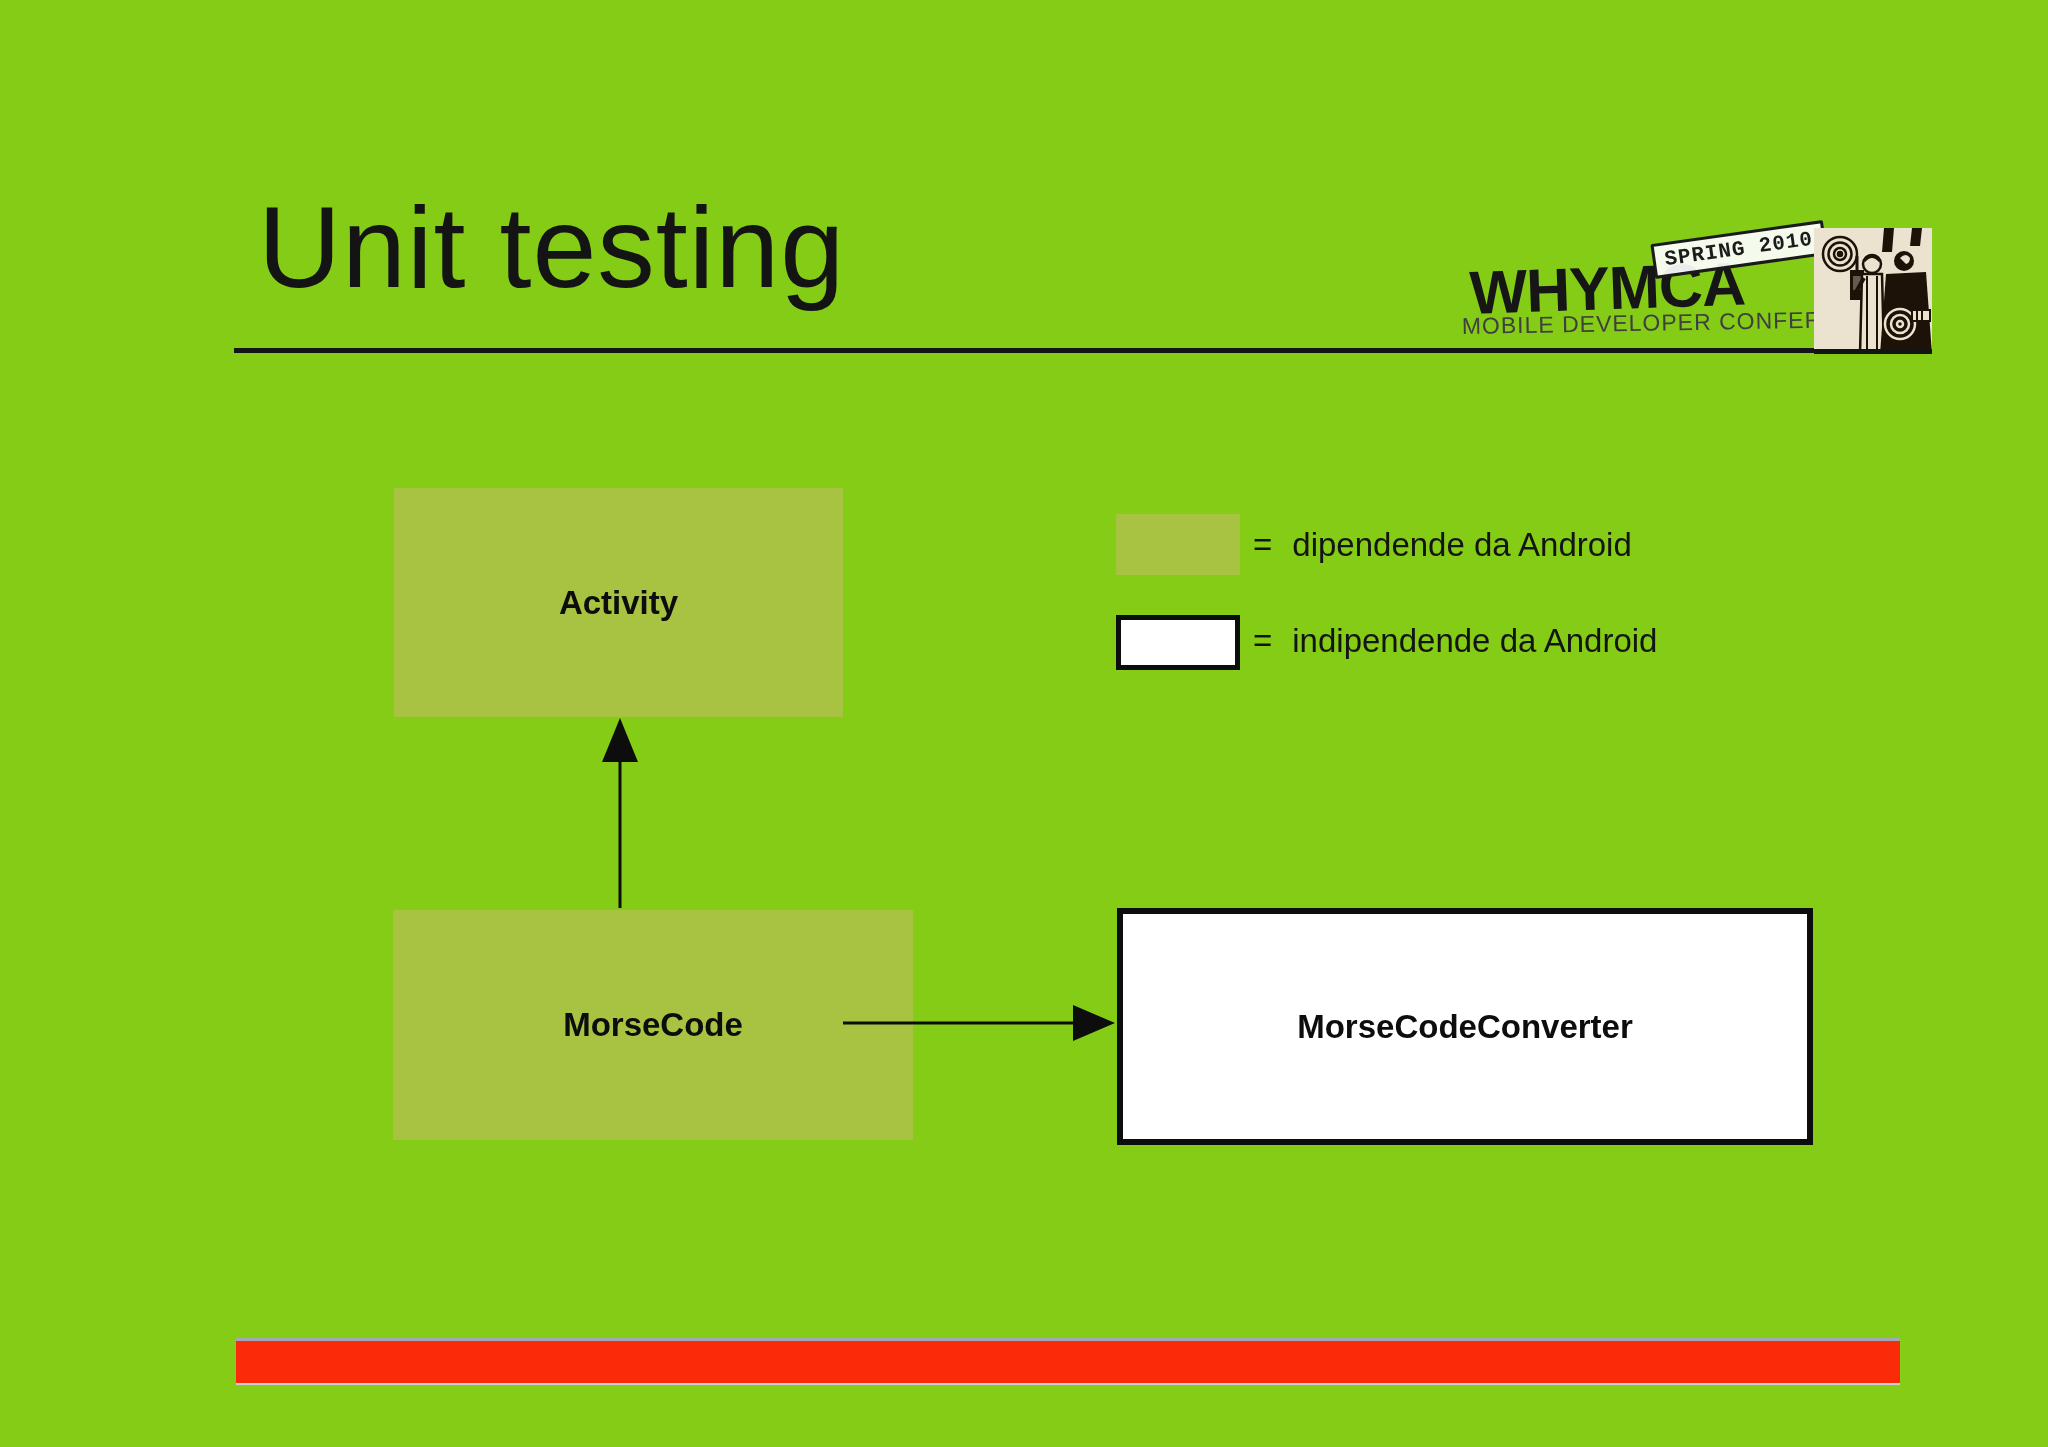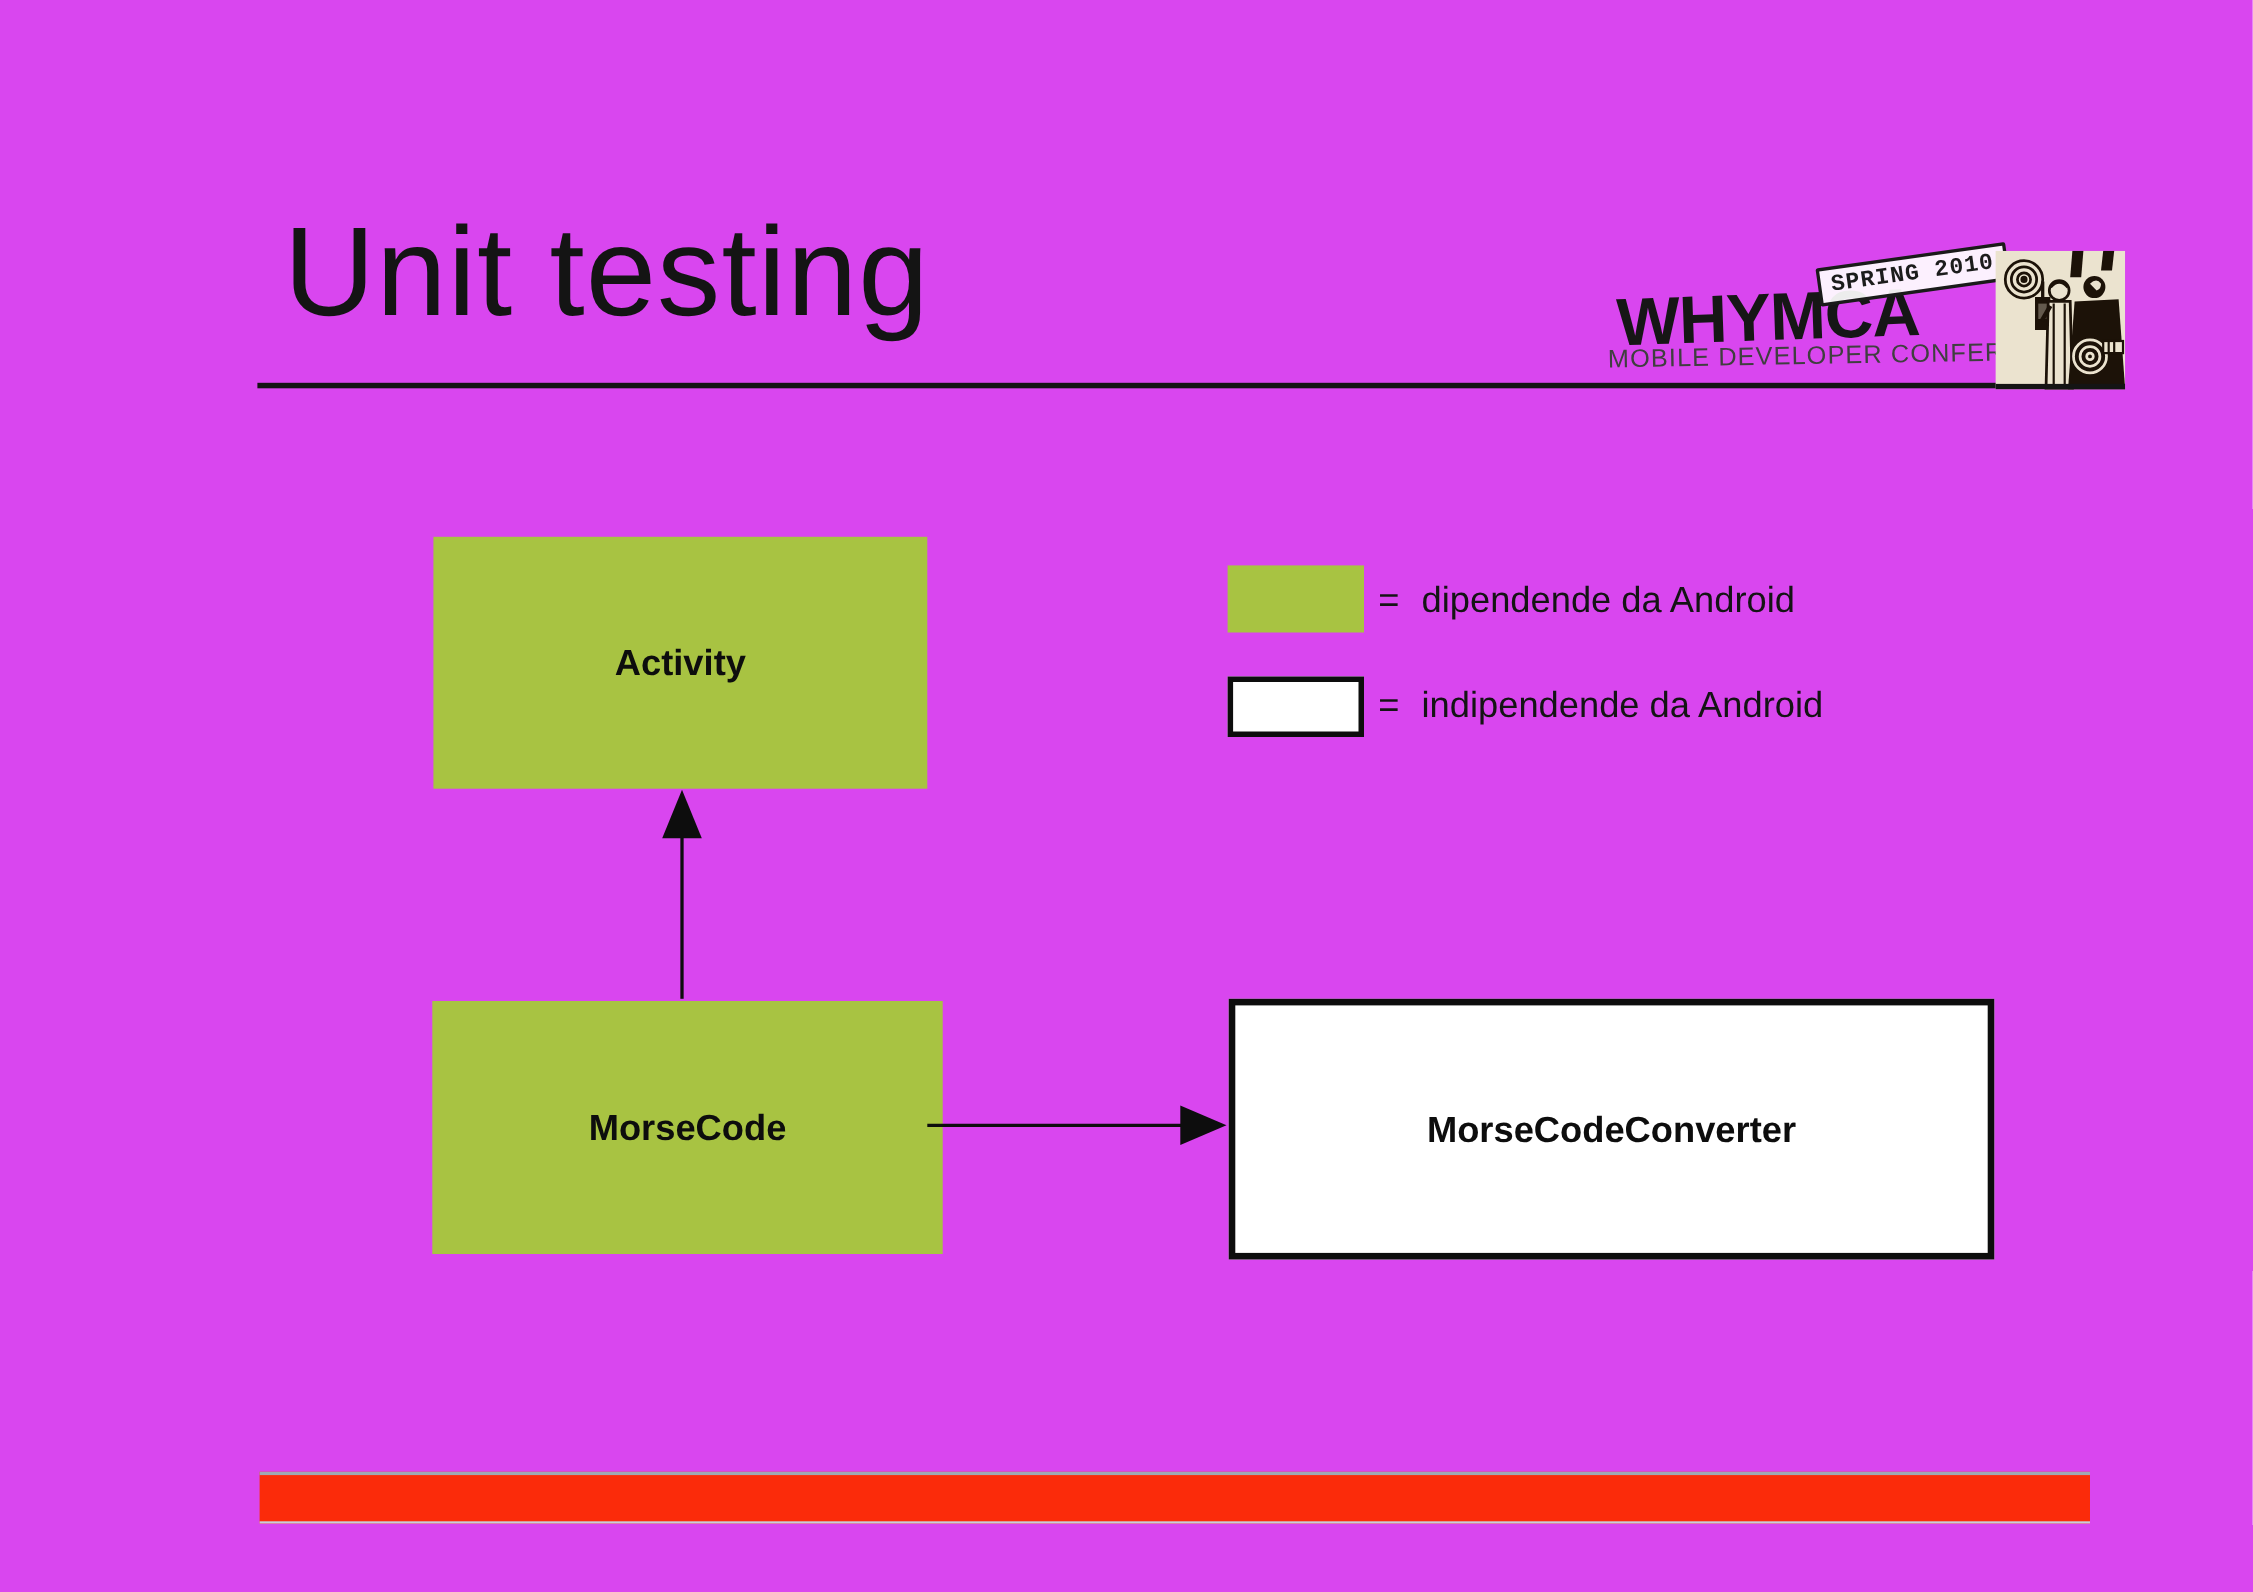--- a/index.html
+++ b/index.html
@@ -1,19 +1,19 @@
 <!DOCTYPE html>
 <html><head>
 <meta charset="utf-8">
 <style>
   html,body{margin:0;padding:0;background:#ffffff;}
   .slide{
     position:relative;
     width:2048px;height:1447px;
-    background:#d946ef;
+    background:#84cc16;
     overflow:hidden;
     font-family:"Liberation Sans", sans-serif;
     color:#111;
   }
   
   .page-title{
     position:absolute;left:258px;top:190px;
     font-size:115px;line-height:1;font-weight:400;
     letter-spacing:1px;color:#141414;white-space:nowrap;
   }
@@ -42,21 +42,21 @@
     transform:rotate(-8deg);white-space:nowrap;
   }
   .illustration{position:absolute;left:374px;top:48px;width:118px;height:126px;}
   
   .node{
     position:absolute;display:flex;align-items:center;justify-content:center;
     font-size:33px;font-weight:700;color:#0d0d0d;box-sizing:border-box;
   }
   .node-green{background:#a8c342;}
   .node-activity{left:394px;top:488px;width:449px;height:229px;}
-  .node-morsecode{left:393px;top:910px;width:464px;height:230px;}
+  .node-morsecode{left:393px;top:910px;width:520px;height:230px;}
   .node-converter{
     left:1117px;top:908px;width:696px;height:237px;
     background:#ffffff;border:6px solid #0d0d0d;
   }
   .arrow-layer{position:absolute;left:0;top:0;width:2048px;height:1447px;pointer-events:none;}
   
   .legend-swatch-green{
     position:absolute;left:1116px;top:514px;width:124px;height:61px;background:#a8c342;
   }
   .legend-swatch-white{

